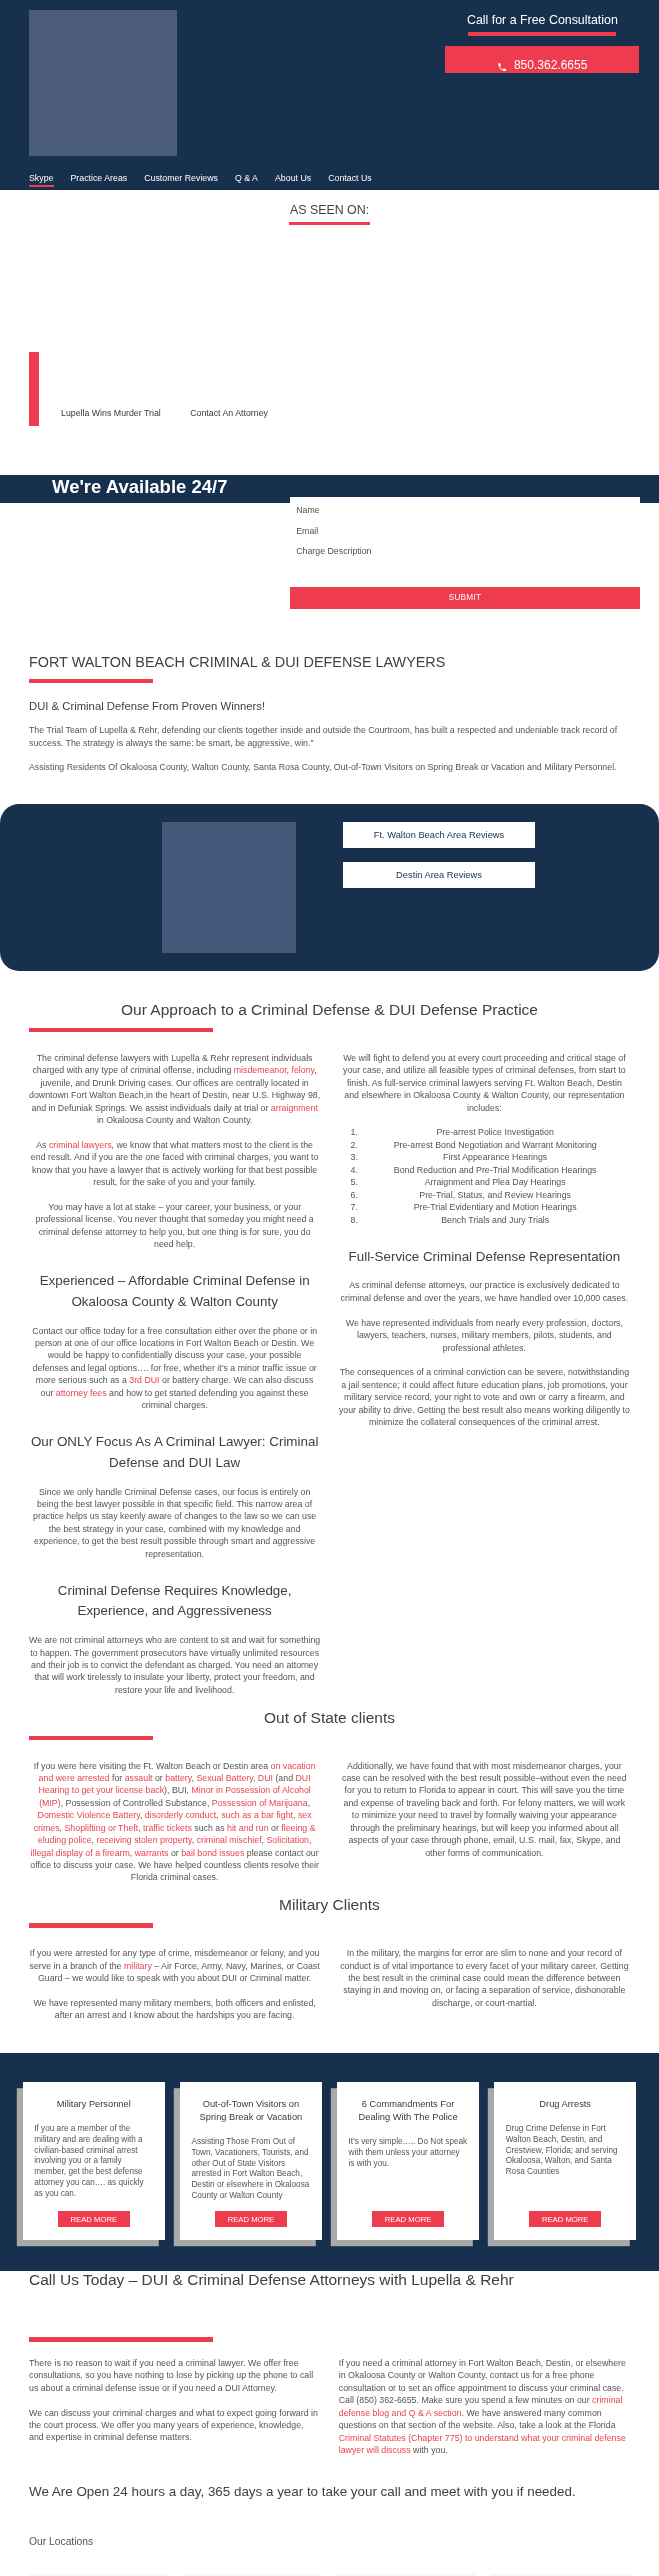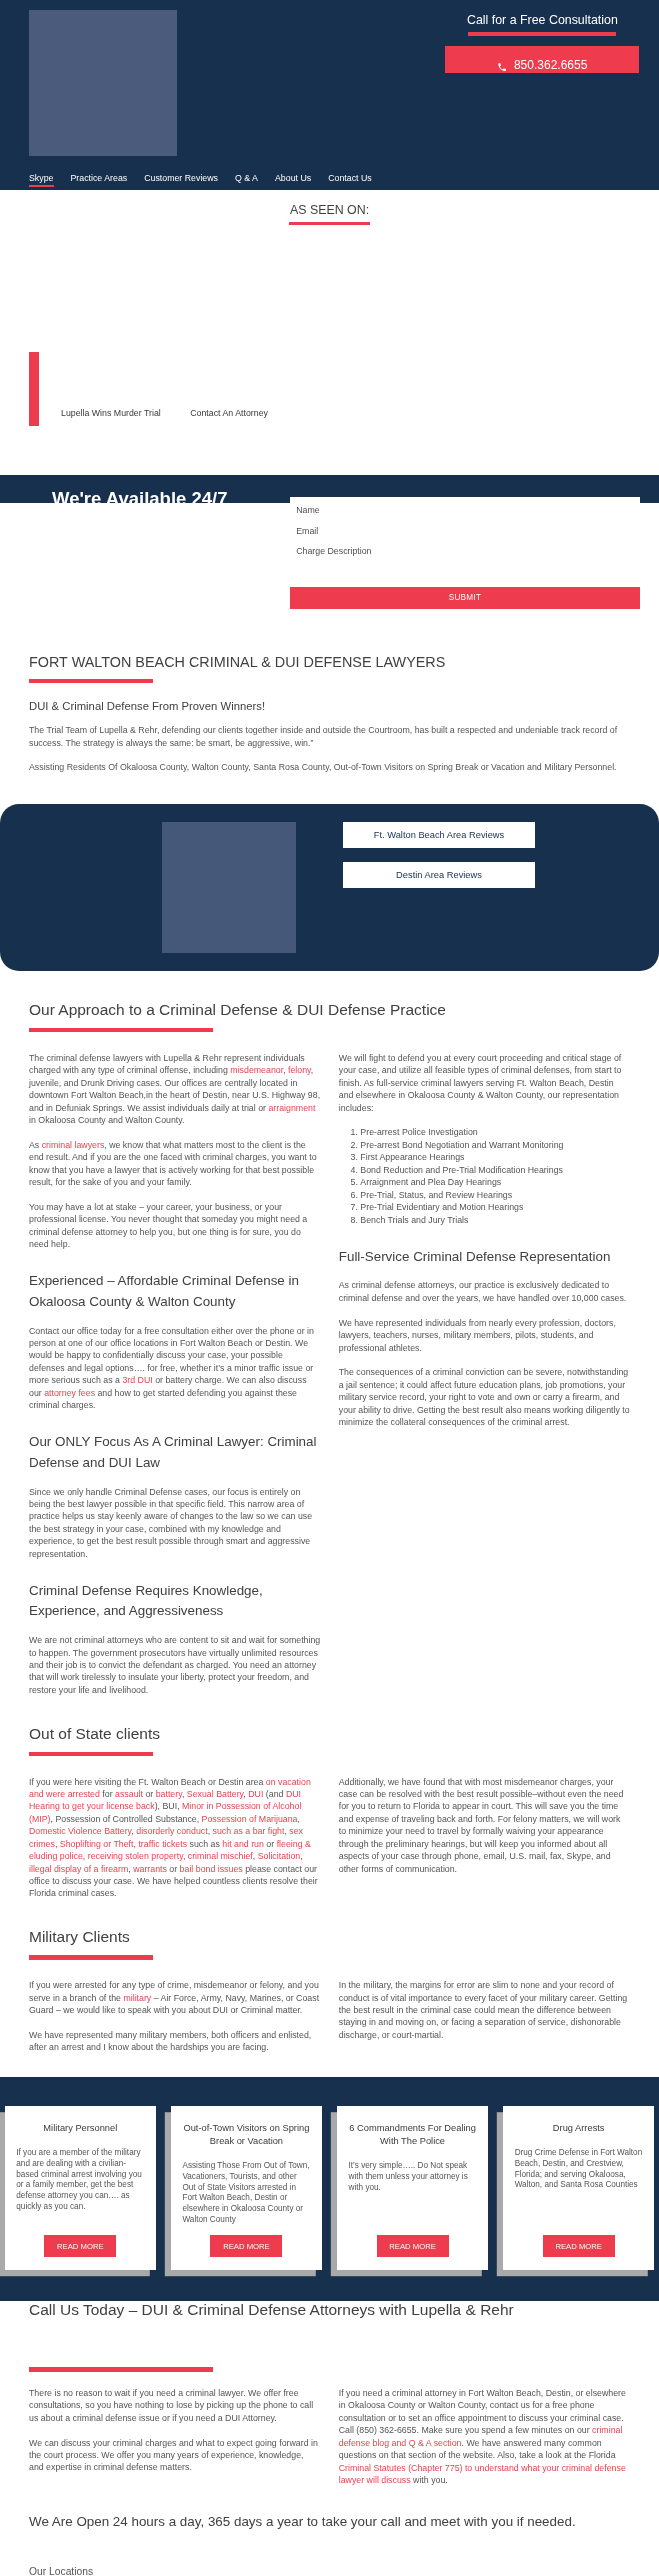--- a/index.html
+++ b/index.html
@@ -23,21 +23,21 @@
   .as-seen-title{font-size:12.4px;color:#3f3f3f;}
   .as-seen-bar{width:81px;height:3.1px;background:#ee3b4d;margin:4.6px auto 0;}
   
   .video-row{height:75px;position:relative;}
   .video-accent{position:absolute;left:29px;top:0;width:9.8px;height:74px;background:#ee3b4d;}
   .video-links{position:absolute;left:61px;top:56px;font-size:8.8px;color:#3a3a3a;}
   .video-links span{margin-right:27px;cursor:pointer;}
   
   .hero-contact{height:179px;margin-top:48px;position:relative;}
   .avail-band{position:absolute;left:0;top:0;width:100%;height:28px;background:#17304e;}
-  .avail-heading{position:absolute;left:52px;top:13px;font-size:18.5px;font-weight:bold;color:#fff;white-space:nowrap;z-index:1;}
+  .avail-heading{position:absolute;left:52px;top:1px;font-size:18.5px;font-weight:bold;color:#fff;white-space:nowrap;z-index:1;}
   .lead-card{position:absolute;left:290px;top:21.6px;width:350px;height:139px;background:#fff;z-index:2;box-sizing:border-box;padding-top:3.1px;}
   .lead-card input,.lead-card textarea{display:block;width:100%;box-sizing:border-box;border:none;outline:none;
     font-family:inherit;font-size:8.8px;color:#4f4f4f;padding:5.2px 6.2px;background:#fff;resize:none;}
   .lead-card input{height:20.6px;}
   .lead-card textarea{height:42px;}
   .lead-card input::placeholder,.lead-card textarea::placeholder{color:#4f4f4f;opacity:1;}
   .submit-btn{display:block;width:100%;height:21.6px;background:#ee3b4d;color:#fff;border:none;font-family:inherit;
     font-size:8.2px;letter-spacing:0.3px;cursor:pointer;}
   .lead-card .submit-btn{margin-top:4.1px;}
   
@@ -47,39 +47,39 @@
   .h-bar.wide{width:184px;}
   .intro-sub{font-size:11.3px;color:#414042;margin:16.5px 0 0;}
   .intro p{font-size:8.8px;line-height:12.4px;margin:12.4px 0 0;}
   
   .reviews-band{height:167px;position:relative;border-radius:19px;}
   .attorneys-photo{position:absolute;left:162px;top:18px;width:134px;height:131px;background:#46587a;}
   .review-btn{position:absolute;left:343px;width:192px;height:26px;background:#fff;color:#17304e;border:none;
     font-family:inherit;font-size:9.3px;cursor:pointer;}
   .review-btn.b1{top:18px;} .review-btn.b2{top:58px;}
   
-  .tsec{box-sizing:border-box;padding:8px 29px;}
+  .tsec{box-sizing:border-box;padding:0 29px;text-align:center;}
   .approach{min-height:647px;padding-top:30px;}
   .outstate{min-height:165px;}
   .military{min-height:157px;}
   h2.sec-h2{font-size:15.5px;font-weight:400;color:#414042;margin:0;}
   .cols{display:flex;gap:18.5px;margin-top:19.6px;}
   .col{flex:1;}
   .col p{font-size:8.8px;line-height:12.4px;margin:0 0 12.4px;}
   .col h3{font-size:13.4px;line-height:20.6px;font-weight:400;color:#414042;margin:20.6px 0 12.4px;}
   .col ol{margin:12.4px 0;padding-left:21.6px;font-size:8.8px;line-height:12px;color:#545454;}
   .col ol li{margin:0 0 0.5px;}
   
-  .cards-band{min-height:216px;box-sizing:border-box;padding:29px 5px 31px;}
+  .cards-band{min-height:216px;box-sizing:border-box;padding:29px 23px 31px;}
   .cards-grid{display:grid;grid-template-columns:repeat(4,1fr);gap:15.5px;}
   .card{background:#fff;box-shadow:-6.2px 6.2px 0 #a9a9a9;min-height:156px;box-sizing:border-box;
     padding:15.5px 11.3px 13.4px;display:flex;flex-direction:column;}
   .card-title{font-size:9.3px;line-height:13px;color:#3a3a3a;text-align:center;margin:0 0 13.4px;}
   .card-body{font-size:8.2px;line-height:10.8px;color:#555;flex:1;margin:0;}
-  .read-more{width:72px;height:22px;background:#ee3b4d;color:#fff;border:none;font-family:inherit;font-size:7.7px;
+  .read-more{width:72px;height:16px;background:#ee3b4d;color:#fff;border:none;font-family:inherit;font-size:7.7px;
     margin:9.3px auto 0;cursor:pointer;}
   
   .callus-wrap{min-height:1138px;box-sizing:border-box;padding:0 29px;}
   .callus-h2{margin-top:21.6px;}
   .callus-bar{margin-top:48px;}
   .callus-cols{margin-top:15.5px;}
   .open24{font-size:13.4px;color:#414042;margin:15.5px 0 0;font-weight:400;}
   .our-locs{font-size:10.3px;color:#545454;margin:37px 0 0;}
   .maps-grid{display:grid;grid-template-columns:repeat(4,1fr);gap:14.4px;margin-top:27px;}
   .map-box{height:93px;background:#f7f7f7;}

